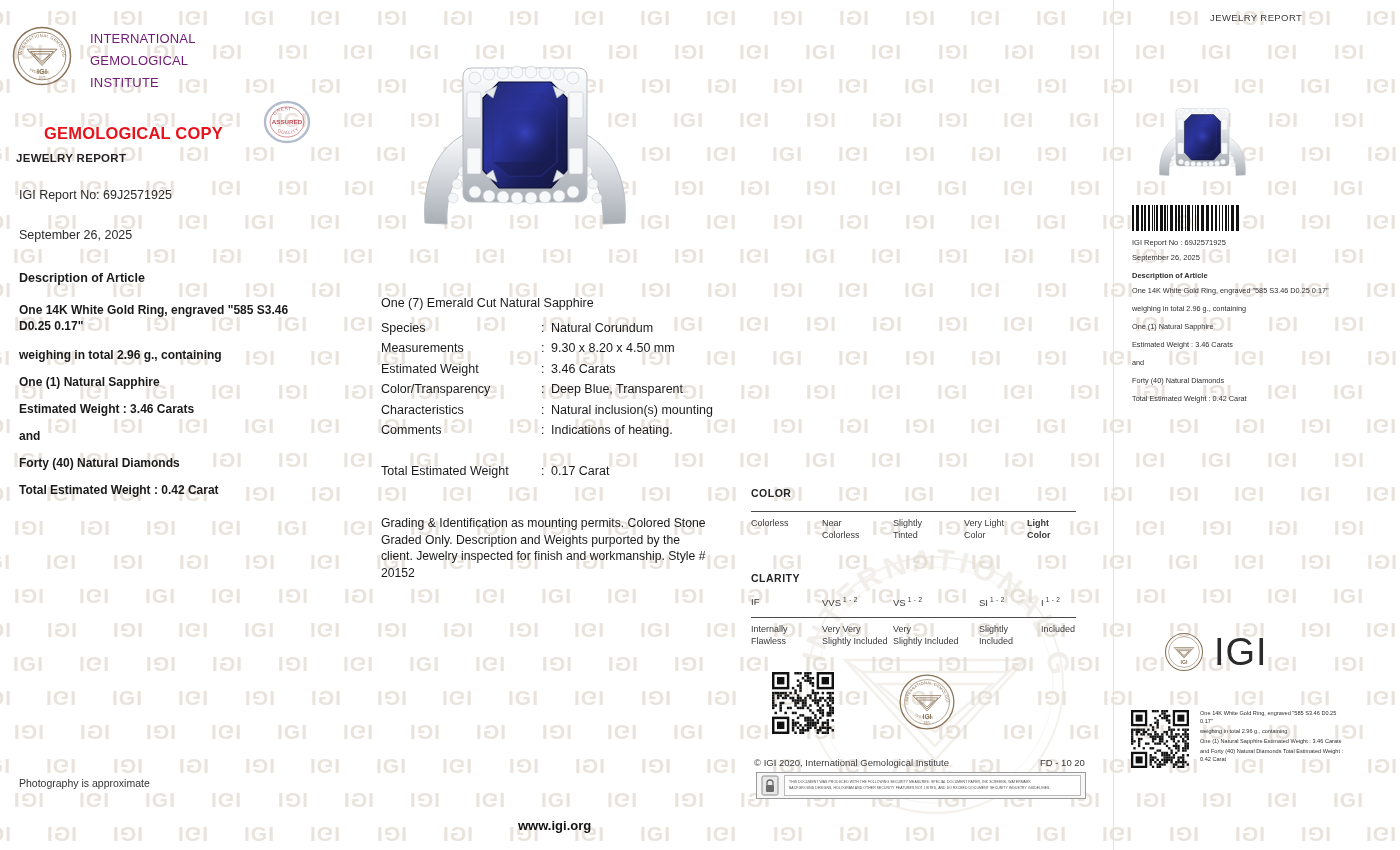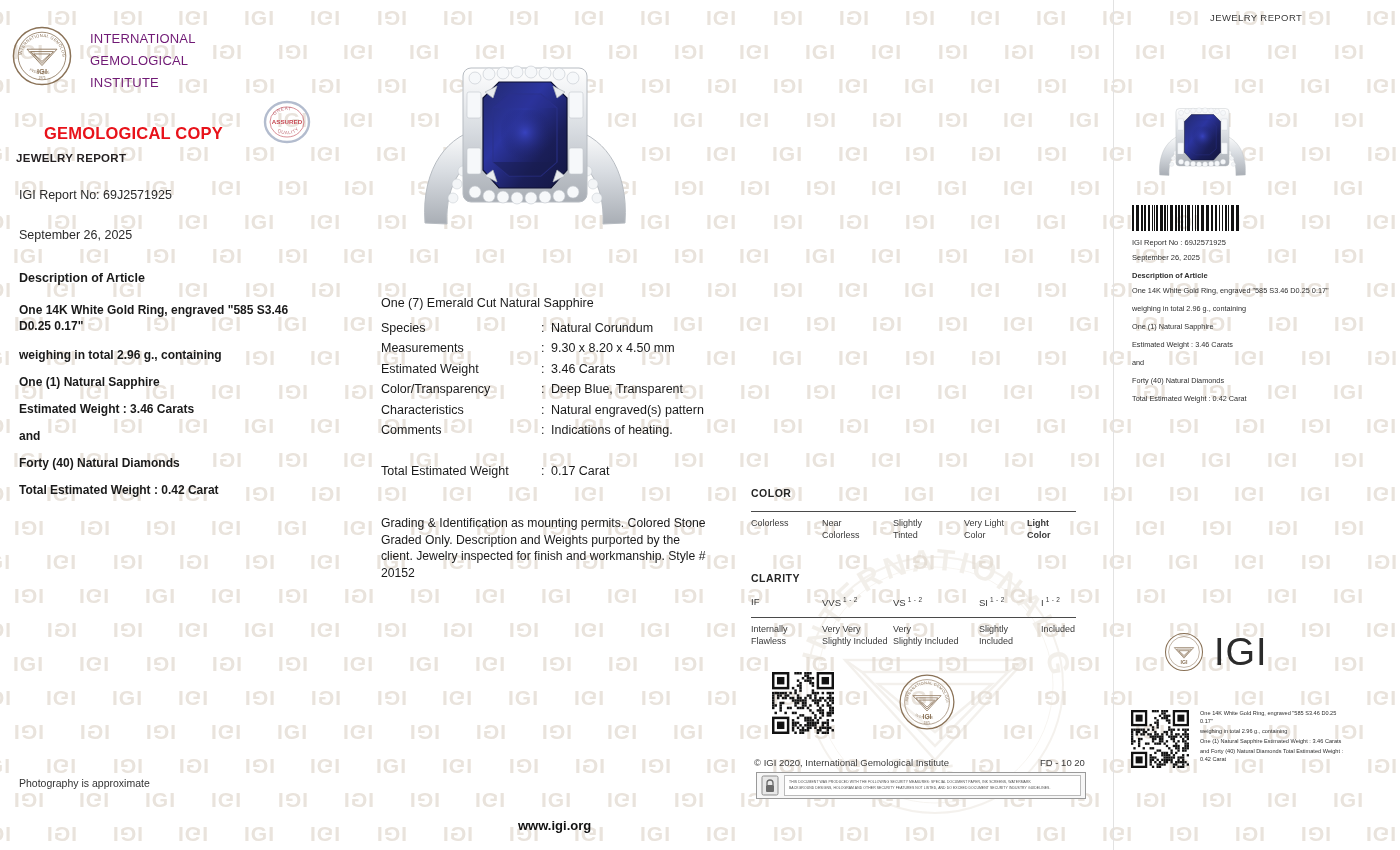--- a/index.html
+++ b/index.html
@@ -880,21 +880,21 @@
           <div class="cd-value">3.46 Carats</div>
         </div>
         <div class="cd-row">
           <div class="cd-label">Color/Transparency</div>
           <div class="cd-colon">:</div>
           <div class="cd-value">Deep Blue, Transparent</div>
         </div>
         <div class="cd-row">
           <div class="cd-label">Characteristics</div>
           <div class="cd-colon">:</div>
-          <div class="cd-value">Natural engraved(s) pattern</div>
+          <div class="cd-value">Natural inclusion(s) mounting</div>
         </div>
         <div class="cd-row">
           <div class="cd-label">Comments</div>
           <div class="cd-colon">:</div>
           <div class="cd-value">Indications of heating.</div>
         </div>
       </div>
   </div>
 
   <div class="center-bag">

